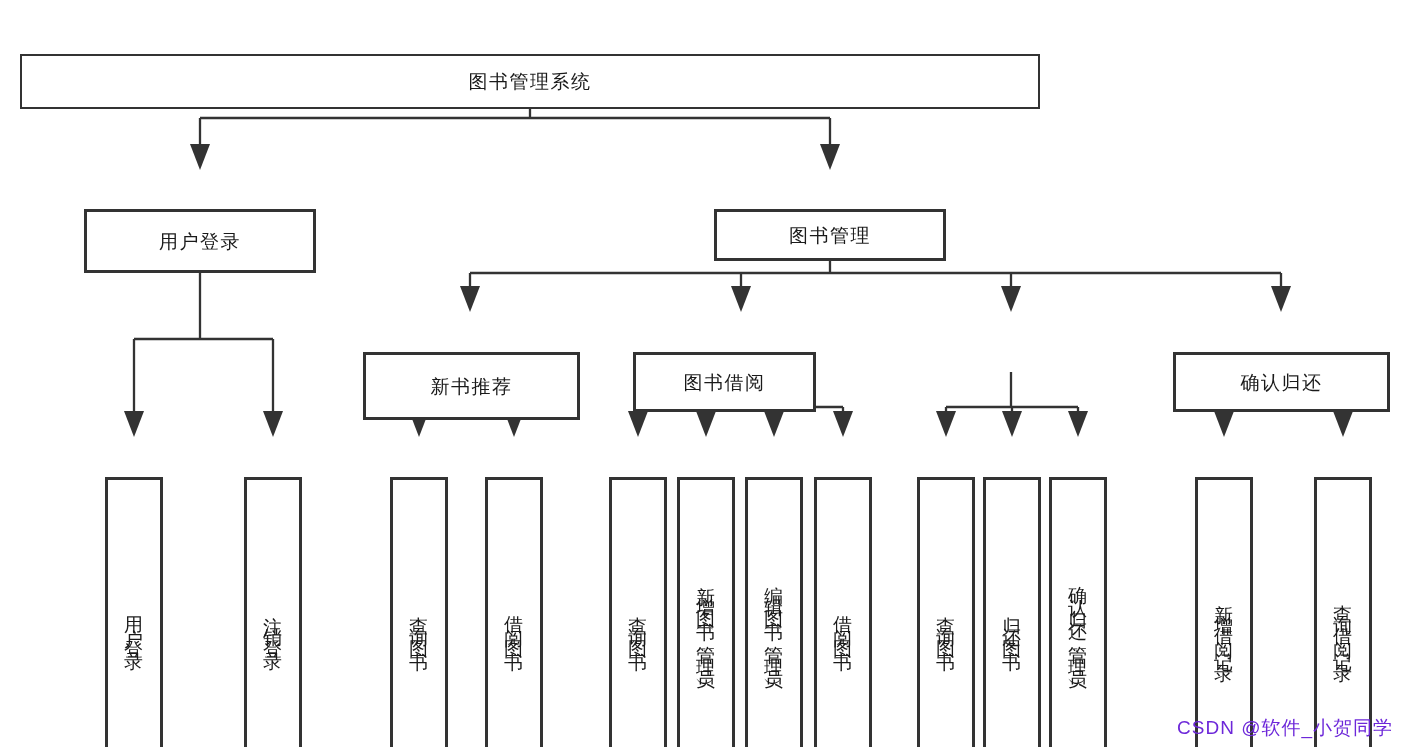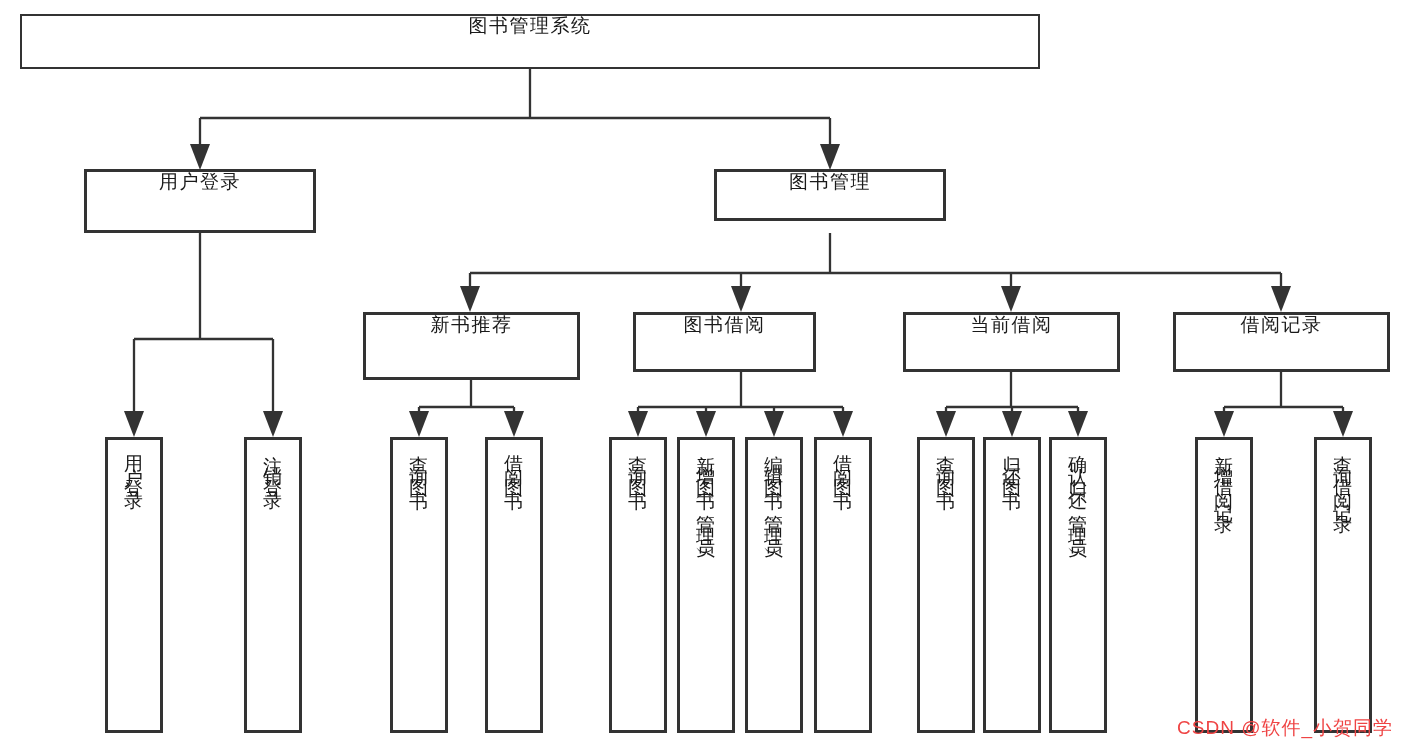--- a/index.html
+++ b/index.html
@@ -21,23 +21,24 @@
     top: 0;
     width: 1405px;
     height: 747px;
   }
   .box {
     position: absolute;
     box-sizing: border-box;
     background: #ffffff;
     border: 3px solid #333333;
     display: flex;
-    align-items: flex-start;
+    align-items: center;
     justify-content: center;
     color: #1a1a1a;
+    margin-top: 40px;
   }
   .box.root { border-width: 2px; }
   .hbox .label {
     font-size: 19px;
     letter-spacing: 1.5px;
     white-space: nowrap;
     line-height: 1;
   }
   .vbox .label {
     writing-mode: vertical-rl;
@@ -45,21 +46,21 @@
     font-size: 19px;
     line-height: 1;
     letter-spacing: 12px;
     white-space: nowrap;
   }
   .watermark {
     position: absolute;
     right: 12px;
     bottom: 6px;
     font-size: 19px;
-    color: #ef4444;
+    color: #6d28d9;
     letter-spacing: 1px;
     white-space: nowrap;
   }
 </style>
 </head>
 <body>
 
 <div class="stage">
 
   <svg class="wires" viewBox="0 0 1405 747">
@@ -119,25 +120,22 @@
   <div class="box hbox" style="left:714px;top:169px;width:232px;height:52px;">
     <span class="label">图书管理</span>
   </div>
 
   <div class="box hbox" style="left:363px;top:312px;width:217px;height:68px;">
     <span class="label">新书推荐</span>
   </div>
   <div class="box hbox" style="left:633px;top:312px;width:183px;height:60px;">
     <span class="label">图书借阅</span>
   </div>
-  <div class="box hbox" style="left:903px;top:312px;width:217px;height:60px;">
-    <span class="label">当前借阅</span>
-  </div>
   <div class="box hbox" style="left:1173px;top:312px;width:217px;height:60px;">
-    <span class="label">借阅记录</span>
+    <span class="label">确认归还</span>
   </div>
 
   <div class="box vbox" style="left:105px;top:437px;width:58px;height:296px;">
     <span class="label">用户登录</span>
   </div>
   <div class="box vbox" style="left:244px;top:437px;width:58px;height:296px;">
     <span class="label">注销登录</span>
   </div>
 
   <div class="box vbox" style="left:390px;top:437px;width:58px;height:296px;">

